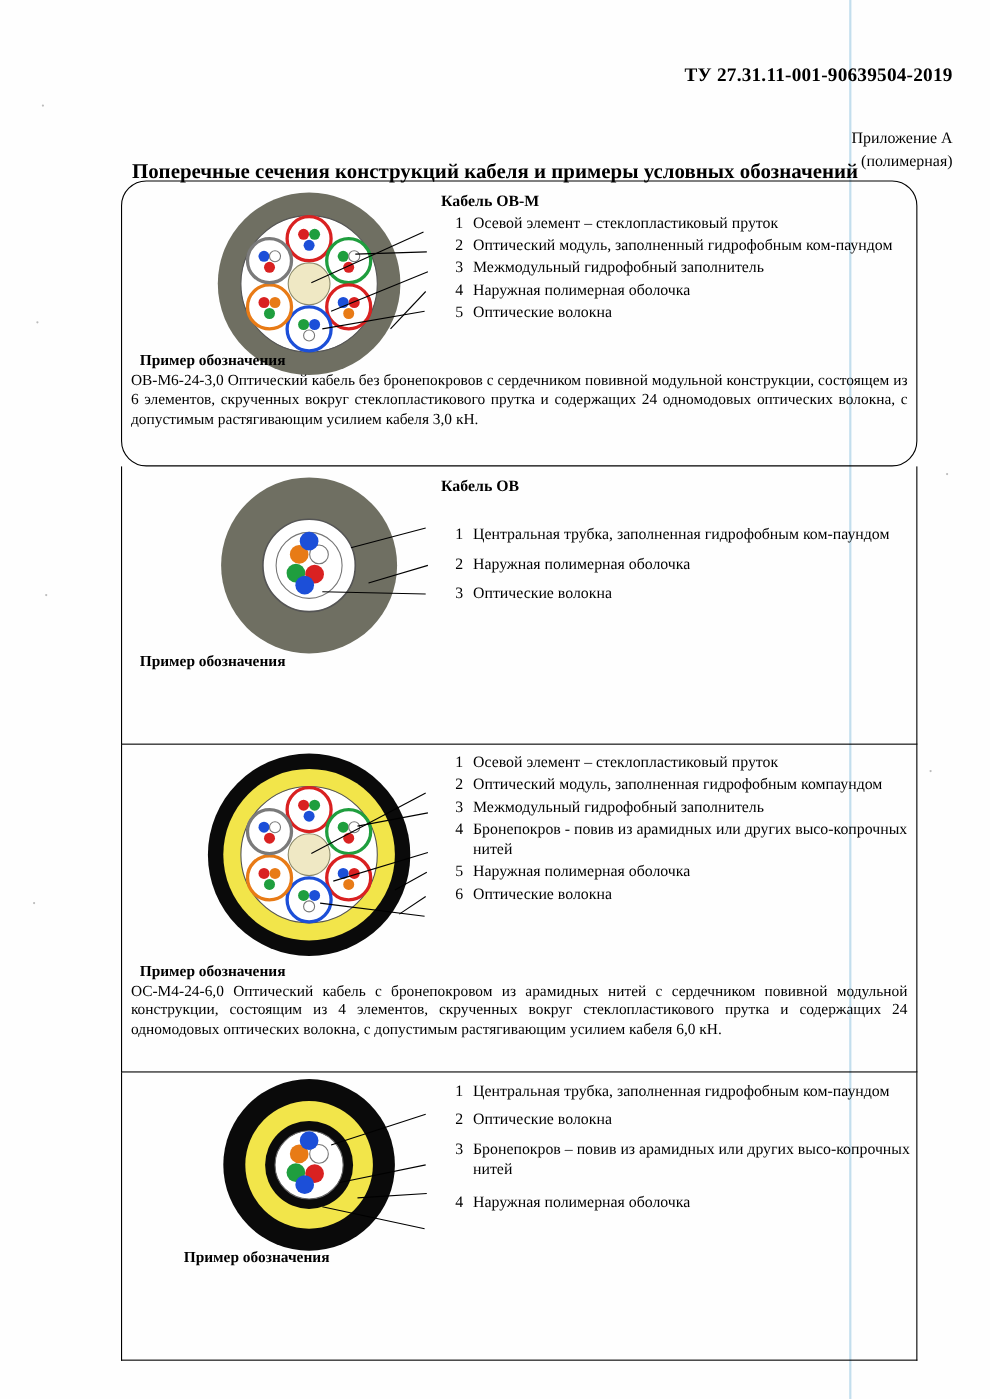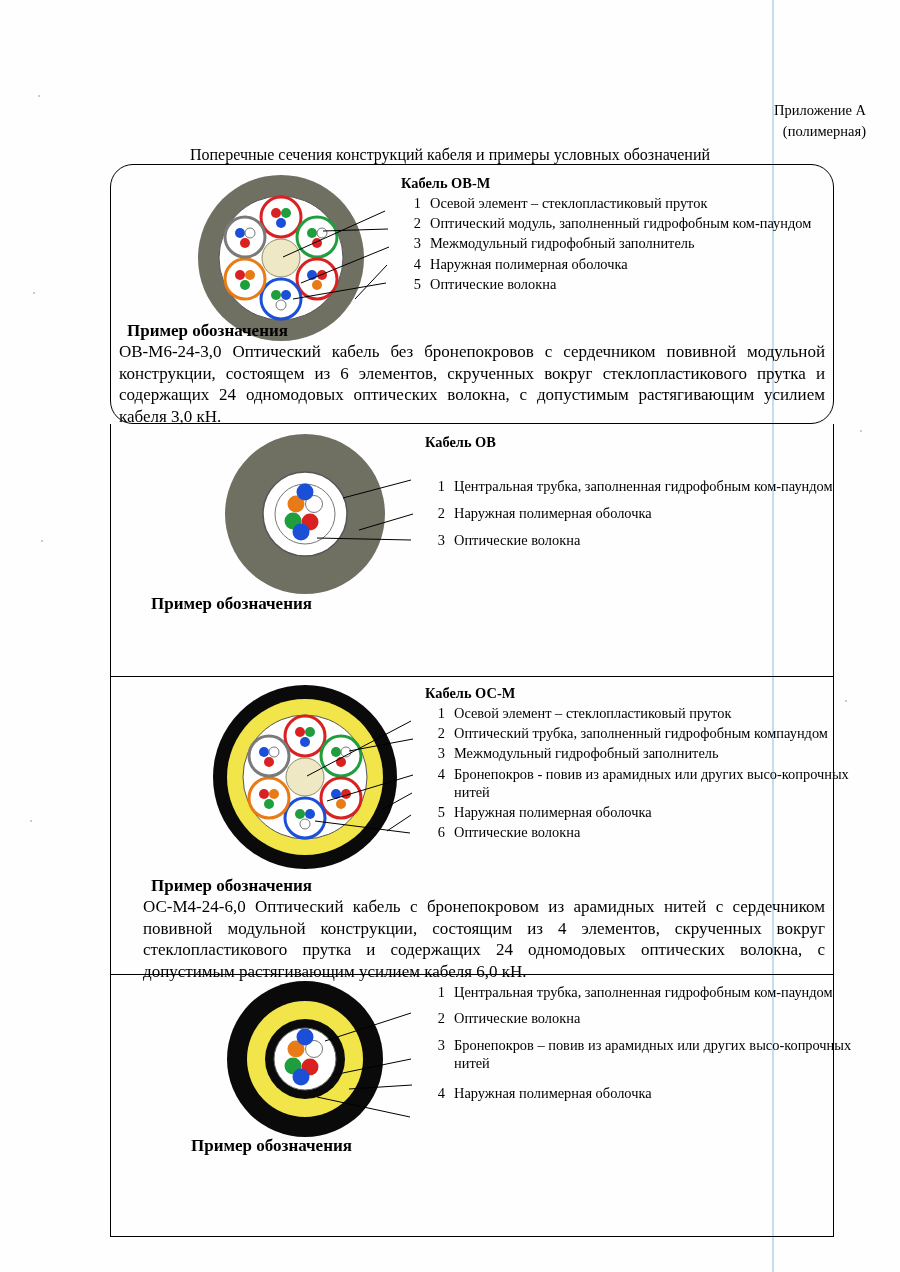--- a/index.html
+++ b/index.html
@@ -33,43 +33,43 @@
   .doc-code {
     position: absolute;
     top: 58px;
     right: 34px;
     font-size: 17.5px;
     font-weight: bold;
     letter-spacing: .2px;
   }
   .appendix {
     position: absolute;
-    top: 100px;
+    top: 116px;
     right: 34px;
     text-align: right;
     font-size: 14.5px;
     line-height: 1.45;
   }
   .section-title {
     position: absolute;
     top: 146px;
     left: 0;
     width: 900px;
     text-align: center;
-    font-size: 16px;
-    font-weight: normal;
+    font-size: 19px;
+    font-weight: bold;
   }
   .frame {
     position: absolute;
     left: 110px;
     width: 724px;
     border: 1.4px solid #000;
     box-sizing: border-box;
   }
-  .frame + .frame { border-top: none; padding-left: 24px; }
+  .frame + .frame { border-top: none; }
 
   .block-inner {
     position: relative;
   }
   .cable-fig {
     position: absolute;
   }
   .legend {
     position: absolute;
     font-size: 14.4px;
@@ -90,21 +90,21 @@
   }
   .legend td.num {
     width: 20px;
     text-align: right;
     padding-right: 9px;
   }
   .example {
     position: absolute;
     left: 8px;
     right: 8px;
-    font-size: 17px;
+    font-size: 14px;
     line-height: 1.26;
     text-align: justify;
   }
   .example .ex-head {
     font-weight: bold;
     margin-left: 8px;
   }
   .example b { font-weight: normal; }
   .spec-dot {
     position: absolute;
@@ -120,20 +120,21 @@
 
   <div class="scanline"></div>
 
   <div class="spec-dot" style="left:38px;top:95px;"></div>
   <div class="spec-dot" style="left:33px;top:292px;"></div>
   <div class="spec-dot" style="left:41px;top:540px;"></div>
   <div class="spec-dot" style="left:30px;top:820px;"></div>
   <div class="spec-dot" style="left:860px;top:430px;"></div>
   <div class="spec-dot" style="left:845px;top:700px;"></div>
 
+  <div class="doc-code">ТУ 27.31.11-001-90639504-2019</div>
 
   <div class="appendix">
     <div>Приложение А</div>
     <div>(полимерная)</div>
   </div>
 
   <div class="section-title">Поперечные сечения конструкций кабеля и примеры условных обозначений</div>
 
   <div class="frame" style="top:164px;height:260px;border-radius:23px;">
     <div class="block-inner" style="height:258px;">
@@ -308,30 +309,29 @@
           <path d="M110,95 L214,40"></path>
           <path d="M152,70 L216,58"></path>
           <path d="M130,120 L216,94"></path>
           <path d="M186,128 L215,112"></path>
           <path d="M190,150 L214,134"></path>
           <path d="M118,140 L213,152"></path>
         </g>
       </svg>
 
       <div class="legend" style="left:290px;top:8px;width:430px;">
-        <div class="cable-name">Кабель  ОС-М</div>
         <table>
           <tbody>
               <tr>
             <td class="num">1</td>
             <td>Осевой элемент – стеклопластиковый пруток</td>
           </tr>
           <tr>
             <td class="num">2</td>
-            <td>Оптический трубка, заполненный гидрофобным компаундом</td>
+            <td>Оптический модуль, заполненная гидрофобным компаундом</td>
           </tr>
           <tr>
             <td class="num">3</td>
             <td>Межмодульный гидрофобный заполнитель</td>
           </tr>
           <tr>
             <td class="num">4</td>
             <td>Бронепокров - повив  из арамидных или других высо-копрочных нитей</td>
           </tr>
           <tr>

